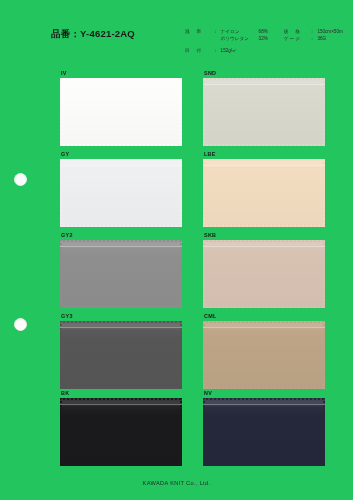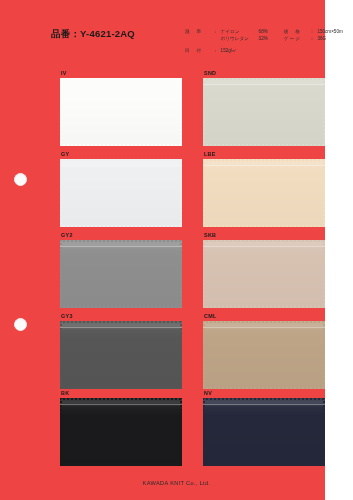--- a/index.html
+++ b/index.html
@@ -13,23 +13,23 @@
     font-family: "Liberation Sans", "DejaVu Sans", sans-serif;
     color: #222;
     position: relative;
     overflow: hidden;
   }
 
   
   #sheet {
     position: absolute;
     left: 0; top: 0;
-    width: 325px;
+    width: 353px;
     height: 500px;
-    background: #ef4444;
+    background: #22c55e;
     box-sizing: border-box;
   }
 
   
   .punch-hole {
     position: absolute;
     left: 14px;
     width: 11px;
     height: 11px;
     border-radius: 50%;

